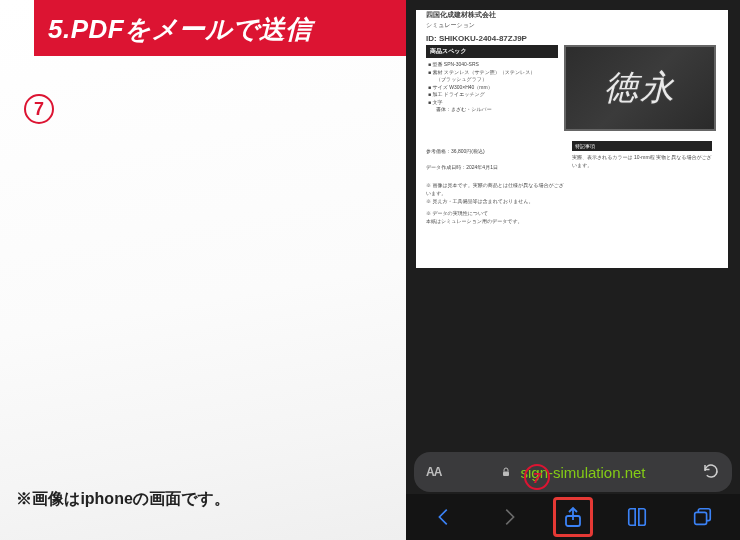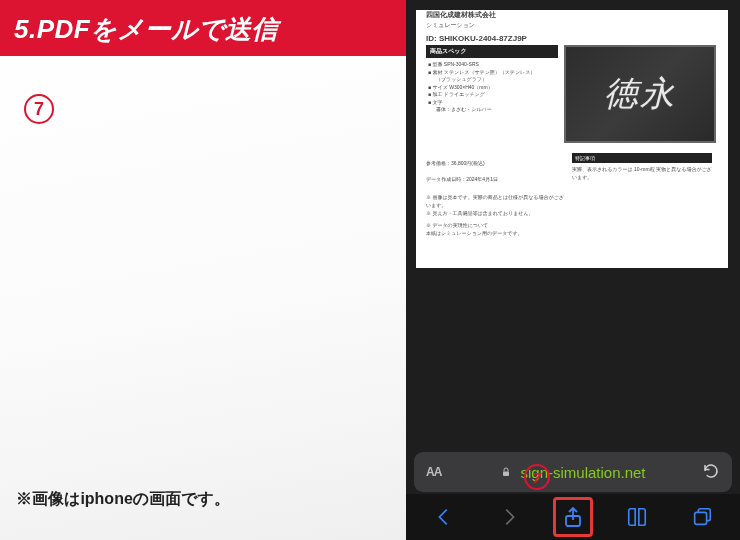--- a/index.html
+++ b/index.html
@@ -19,20 +19,21 @@
   }
   .title-bar {
     height: 56px;
     background: #dc1432;
     color: #fff;
     font-size: 26px;
     font-weight: 700;
     padding: 12px 14px 0 14px;
     letter-spacing: 0.5px;
     font-style: italic;
+    margin-left: 34px;
   }
   .body-text {
     padding: 36px 24px 0 24px;
   }
   .step-row { display: flex; align-items: flex-start; }
   .step-badge {
     width: 30px; height: 30px;
     border: 2.5px solid #dc1432;
     border-radius: 50%;
     color: #dc1432;
@@ -75,21 +76,21 @@
   }
   .pdf-head1 { font-size: 7px; font-weight: 600; }
   .pdf-head2 { font-size: 6px; margin-top: 1px; }
   .pdf-id { font-size: 8px; font-weight: 700; margin-top: 4px; }
   .pdf-row { display: flex; margin-top: 2px; }
   .pdf-col-l { width: 132px; }
   .pdf-bar { background: #222; color: #fff; font-size: 6px; padding: 2px 4px; font-weight: 600; }
   .pdf-spec { font-size: 5px; line-height: 1.5; padding: 3px 2px; }
   .pdf-bullet::before { content: "■ "; }
   .pdf-thumb {
-    width: 152px; height: 98px;
+    width: 152px; height: 86px;
     background: linear-gradient(135deg, #2d2d2d 0%, #3b3b3b 50%, #2a2a2a 100%);
     border: 2px solid #666;
     display: flex; align-items: center; justify-content: center;
     margin-left: 6px;
   }
   .pdf-thumb-text {
     font-family: "HG行書体", "Yu Mincho", serif;
     font-size: 34px;
     color: #e9e9e9;
     font-weight: 500;
@@ -99,21 +100,21 @@
   }
   .pdf-lower { margin-top: 10px; display:flex; }
   .pdf-lower .col { width: 50%; font-size: 5px; line-height:1.6; padding-right:6px;}
   .pdf-bar2 { background:#222; color:#fff; font-size:5px; padding:1px 3px; margin-bottom:2px;}
   
   .url-bar {
     position: absolute;
     left: 8px; right: 8px; bottom: 48px;
     height: 40px;
     background: #3a3a3c;
-    border-radius: 9px;
+    border-radius: 16px;
     display: flex; align-items: center; justify-content: center;
     color: #d0d0d0;
     font-size: 15px;
   }
   .url-left { position:absolute; left:12px; display:flex; align-items:center; color:#bebebe;}
   .url-right { position:absolute; right:12px; color:#bebebe;}
   .lock { width:12px; height:12px; margin-right:4px;}
   .url-text { color:#84cc16; }
   .refresh { width:18px; height:18px; }
   .nav-bar {

